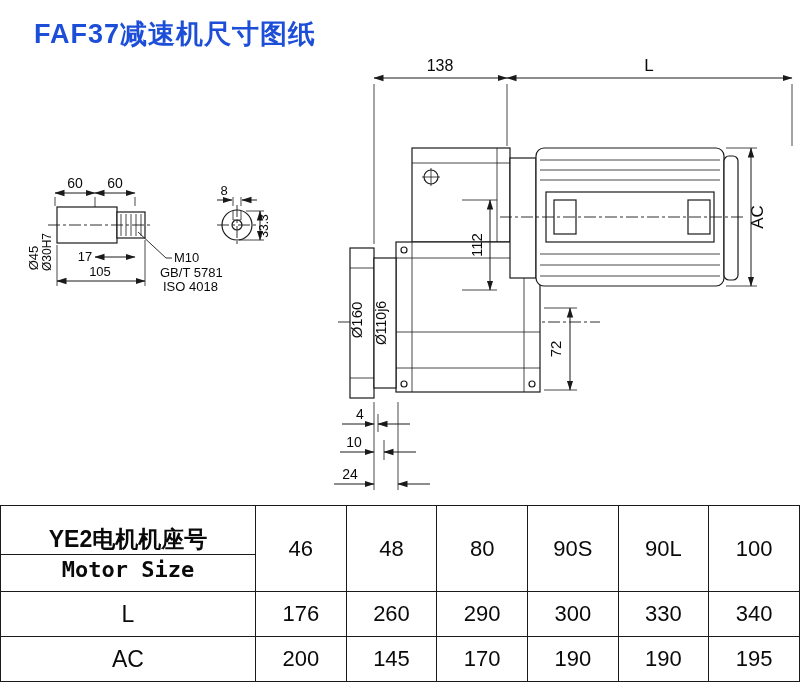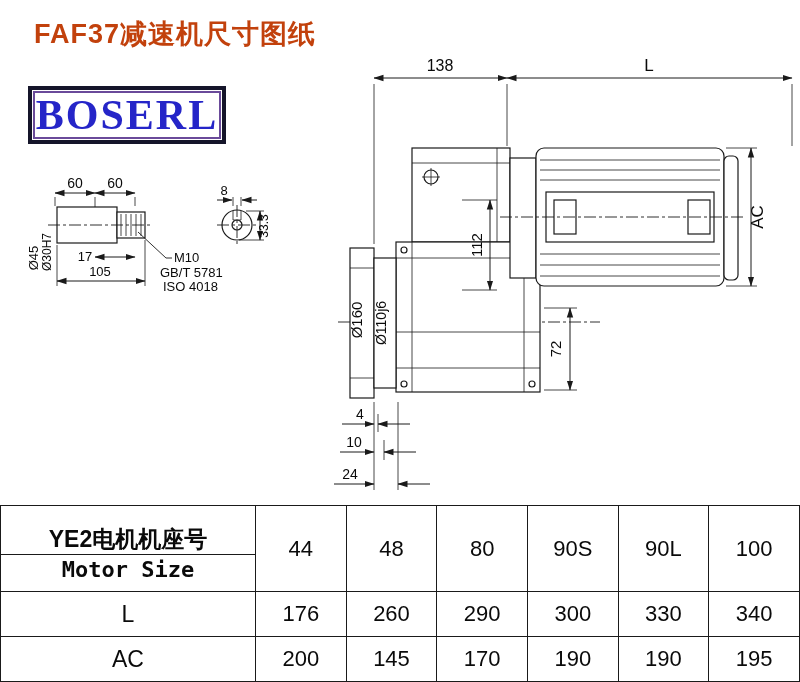--- a/index.html
+++ b/index.html
@@ -1,18 +1,18 @@
 <!DOCTYPE html>
 <html><head>
 <meta charset="utf-8">
 <style>
   * { margin:0; padding:0; box-sizing:border-box; }
   html,body { width:800px; height:682px; background:#ffffff; font-family:"Liberation Sans",sans-serif; }
   .page { position:relative; width:800px; height:682px; overflow:hidden; background:#fff; }
-  .title { position:absolute; left:34px; top:16px; font-size:27px; font-weight:700; color:#c2410c; letter-spacing:1px; }
+  .title { position:absolute; left:34px; top:16px; font-size:27px; font-weight:700; color:#1d4ed8; letter-spacing:1px; }
   .logo { position:absolute; left:28px; top:86px; width:198px; height:58px; border:4px solid #15152a;
           box-shadow: inset 0 0 0 1px #fff, inset 0 0 0 3px #6a4a9a;
           display:flex; align-items:center; justify-content:center; background:#fff; }
   .logo span { font-family:"Liberation Serif",serif; font-weight:700; font-size:42px; color:#2525c8; letter-spacing:2px; line-height:1; }
   svg.drawing { position:absolute; left:0; top:0; }
   .drawing line { stroke:#1a1a1a; stroke-width:1.1; }
   .drawing .dl { stroke-width:1; }
   .drawing .xl { stroke-width:0.8; }
   .drawing .cl { stroke-width:0.9; stroke-dasharray:12 3 3 3; }
   .drawing .s  { fill:#fff; stroke:#1a1a1a; stroke-width:1.2; }
@@ -28,23 +28,20 @@
   .hline2 { font-family:"DejaVu Sans Mono",monospace; font-weight:700; font-size:22px; height:30px; line-height:30px; }
   .rowlabel { font-size:23px; }
 </style>
 </head>
 <body>
 
 <div class="page">
 
   <div class="title">FAF37减速机尺寸图纸</div>
 
-  <div class="logo">
-    <span>BOSERL</span>
-  </div>
 
   <svg class="drawing" width="800" height="505" viewBox="0 0 800 505" xmlns="http://www.w3.org/2000/svg">
     <defs>
       <marker id="arr" viewBox="0 0 10 8" markerWidth="10" markerHeight="8" refX="9.5" refY="4" orient="auto-start-reverse">
         <path d="M0,0.8 L10,4 L0,7.2 Z" fill="#1a1a1a"></path>
       </marker>
     </defs>
 
     <g>
       <line class="dl" x1="55" y1="193" x2="95" y2="193" marker-start="url(#arr)" marker-end="url(#arr)"></line>
@@ -206,21 +203,21 @@
         <col>
         <col>
         <col>
     </colgroup>
     <tbody>
         <tr class="hr">
       <td>
         <div class="hline1">YE2电机机座号</div>
         <div class="hline2">Motor Size</div>
       </td>
-      <td>44</td>
+      <td>46</td>
       <td>48</td>
       <td>80</td>
       <td>90S</td>
       <td>90L</td>
       <td>100</td>
     </tr>
     <tr class="dr">
       <td class="rowlabel">L</td>
       <td>176</td>
       <td>260</td>

